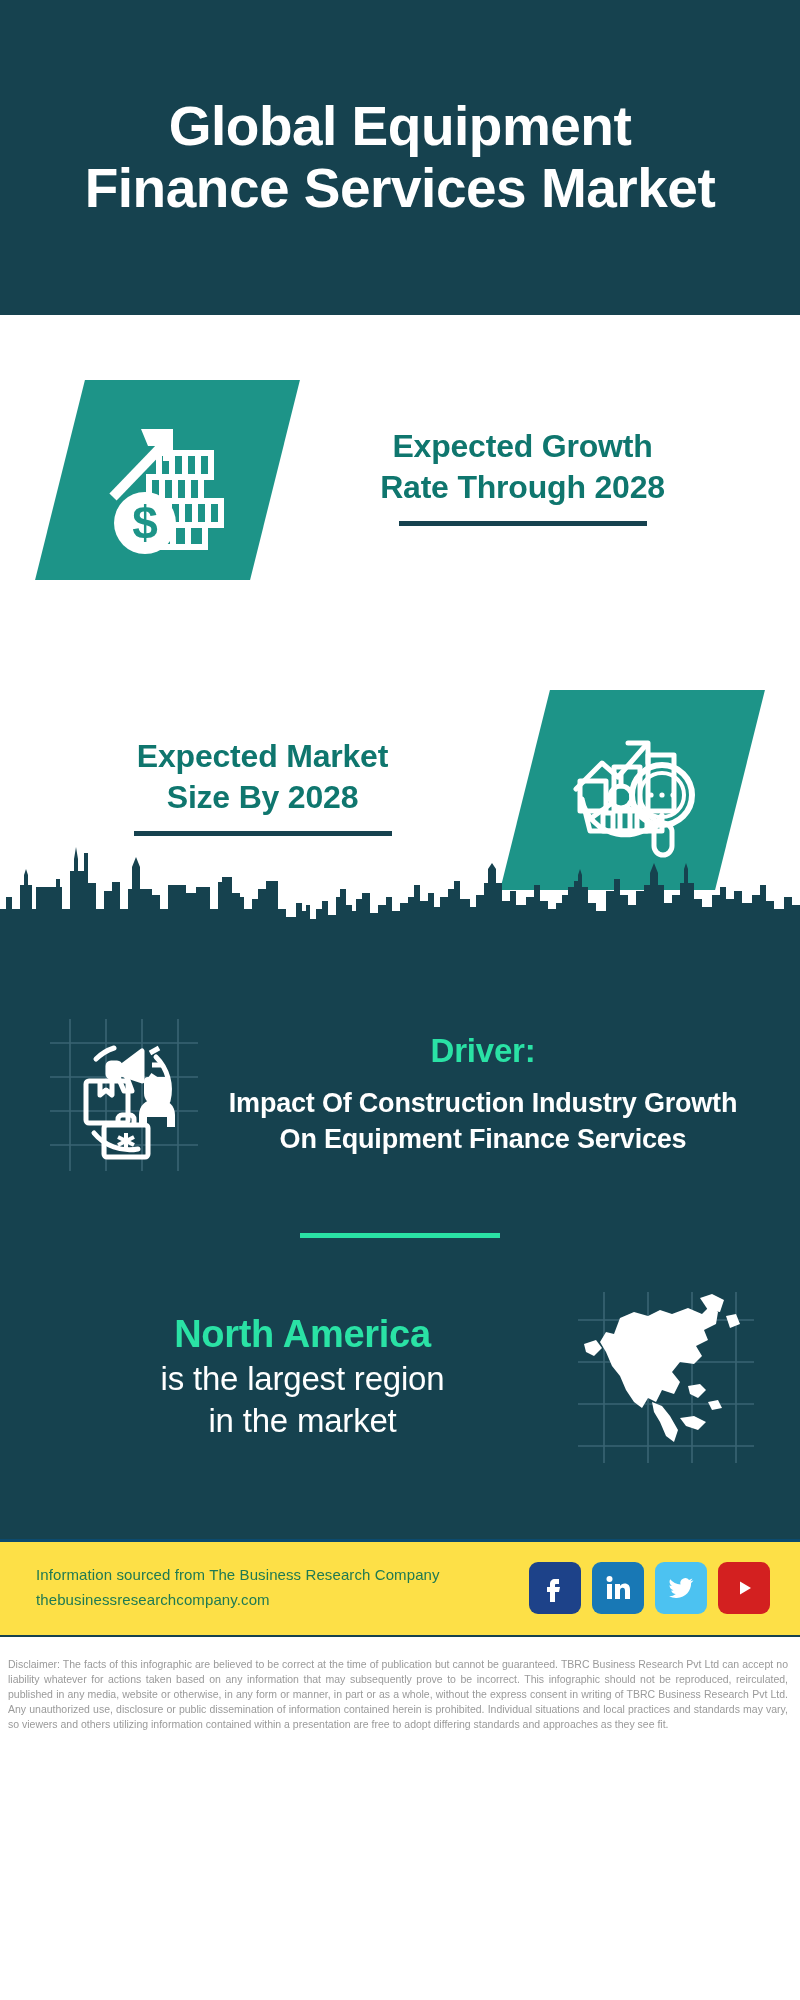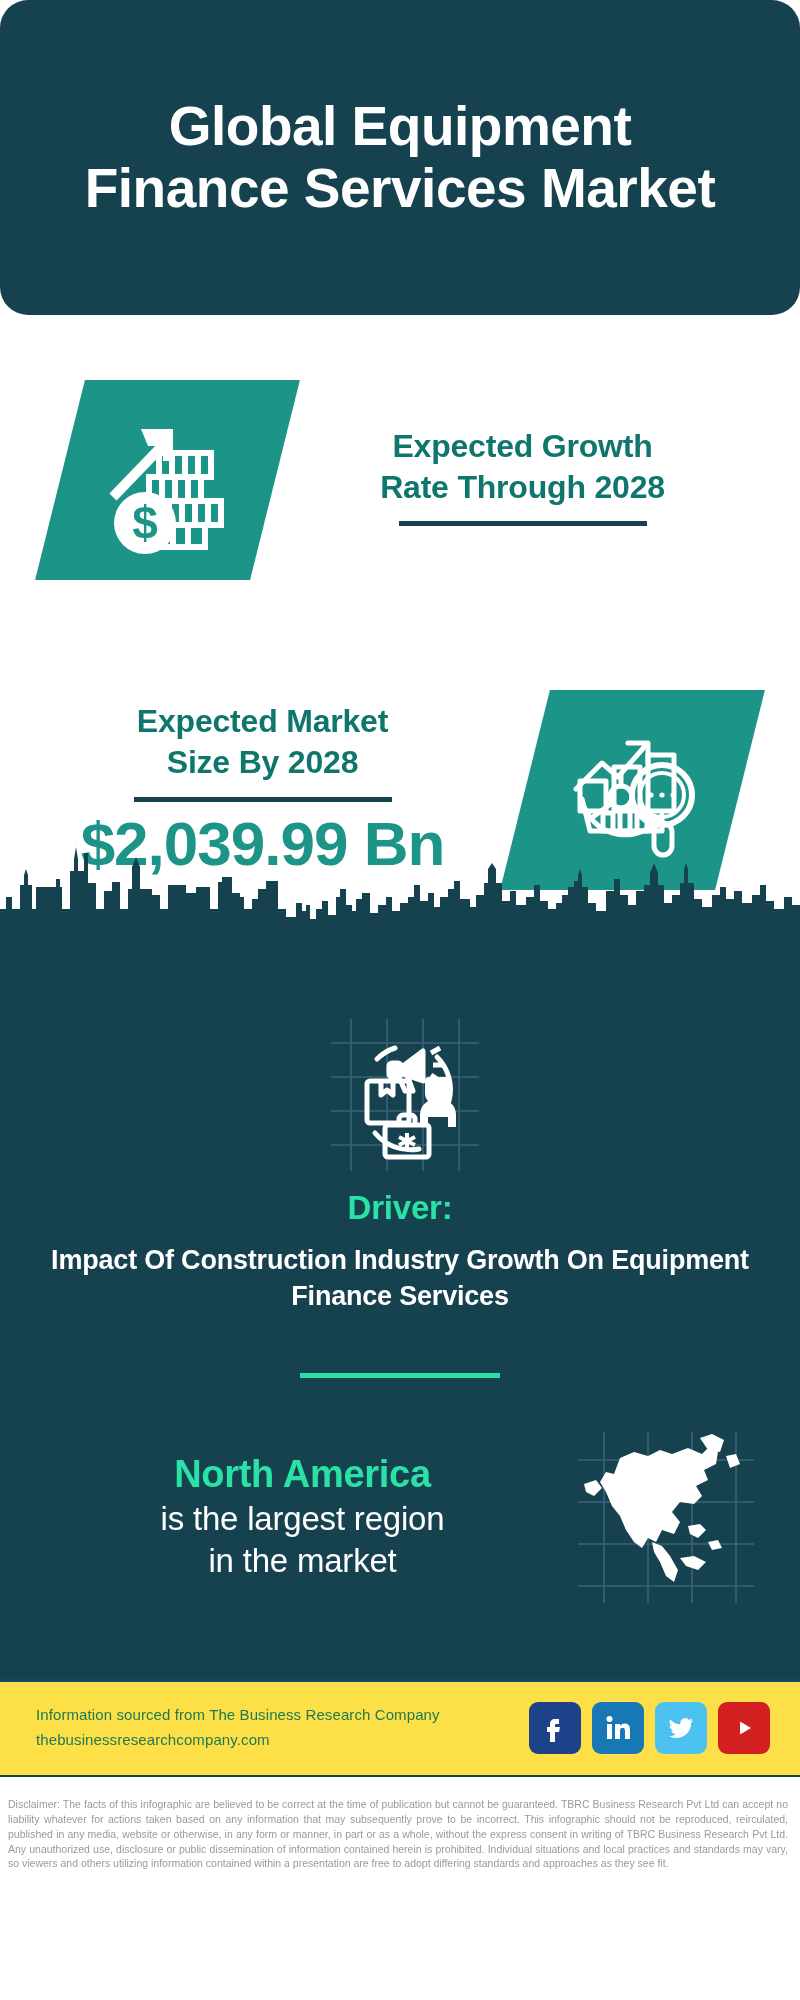--- a/index.html
+++ b/index.html
@@ -11,21 +11,20 @@
     position:relative; overflow:hidden;
   }
   .page { position:relative; width:800px; height:2000px; background:#fff; }
 
   
   .header {
     background:#16424f;
     width:800px; height:315px;
     display:flex; align-items:center; justify-content:center;
     padding:6px 70px 6px;
-    border-radius:28px;
   }
   .header-title {
     color:#ffffff;
     font-size:55px; line-height:1.12;
     font-weight:bold; text-align:center;
     letter-spacing:-0.5px;
   }
 
   
   .stat1 {
@@ -76,23 +75,22 @@
     background:#16424f;
     padding-bottom:10px;
   }
   .skyline {
     position:absolute; left:0; top:-96px;
     width:800px; height:100px; display:block;
   }
 
   
   .driver {
-    display:flex; align-items:center; gap:14px;
+    display:flex; align-items:center; gap:6px;
     padding:80px 34px 0 44px;
-    flex-direction:column;
   }
   .driver-icon { width:160px; height:160px; flex:none; position:relative; }
   .driver-text { flex:1; text-align:center; padding-right:10px; }
   .driver-head {
     color:#2ae2a5; font-size:33px; font-weight:bold;
     margin-bottom:16px; letter-spacing:-0.2px;
   }
   .driver-body {
     color:#ffffff; font-size:27px; font-weight:bold;
     line-height:1.33; letter-spacing:-0.2px;
@@ -188,21 +186,20 @@
       <div class="stat-label">Rate Through 2028</div>
       <div class="rule-dark"></div>
     </div>
   </div>
 
   <div class="stat2">
     <div class="stat2-text">
       <div class="stat-label">Expected Market</div>
       <div class="stat-label">Size By 2028</div>
       <div class="rule-dark"></div>
-      <div class="stat-value">$2,039.99 Bn</div>
     </div>
     <div class="para-right">
       <div class="para-shape"></div>
       <div class="para-inner">
         <svg width="150" height="150" viewBox="0 0 150 150">
           <g fill="none" stroke="#fff" stroke-width="5" stroke-linecap="round" stroke-linejoin="round">
 
             <path d="M18 74 L44 48 L60 62 L88 30"></path>
             <path d="M70 28 L90 28 L90 48"></path>
 

